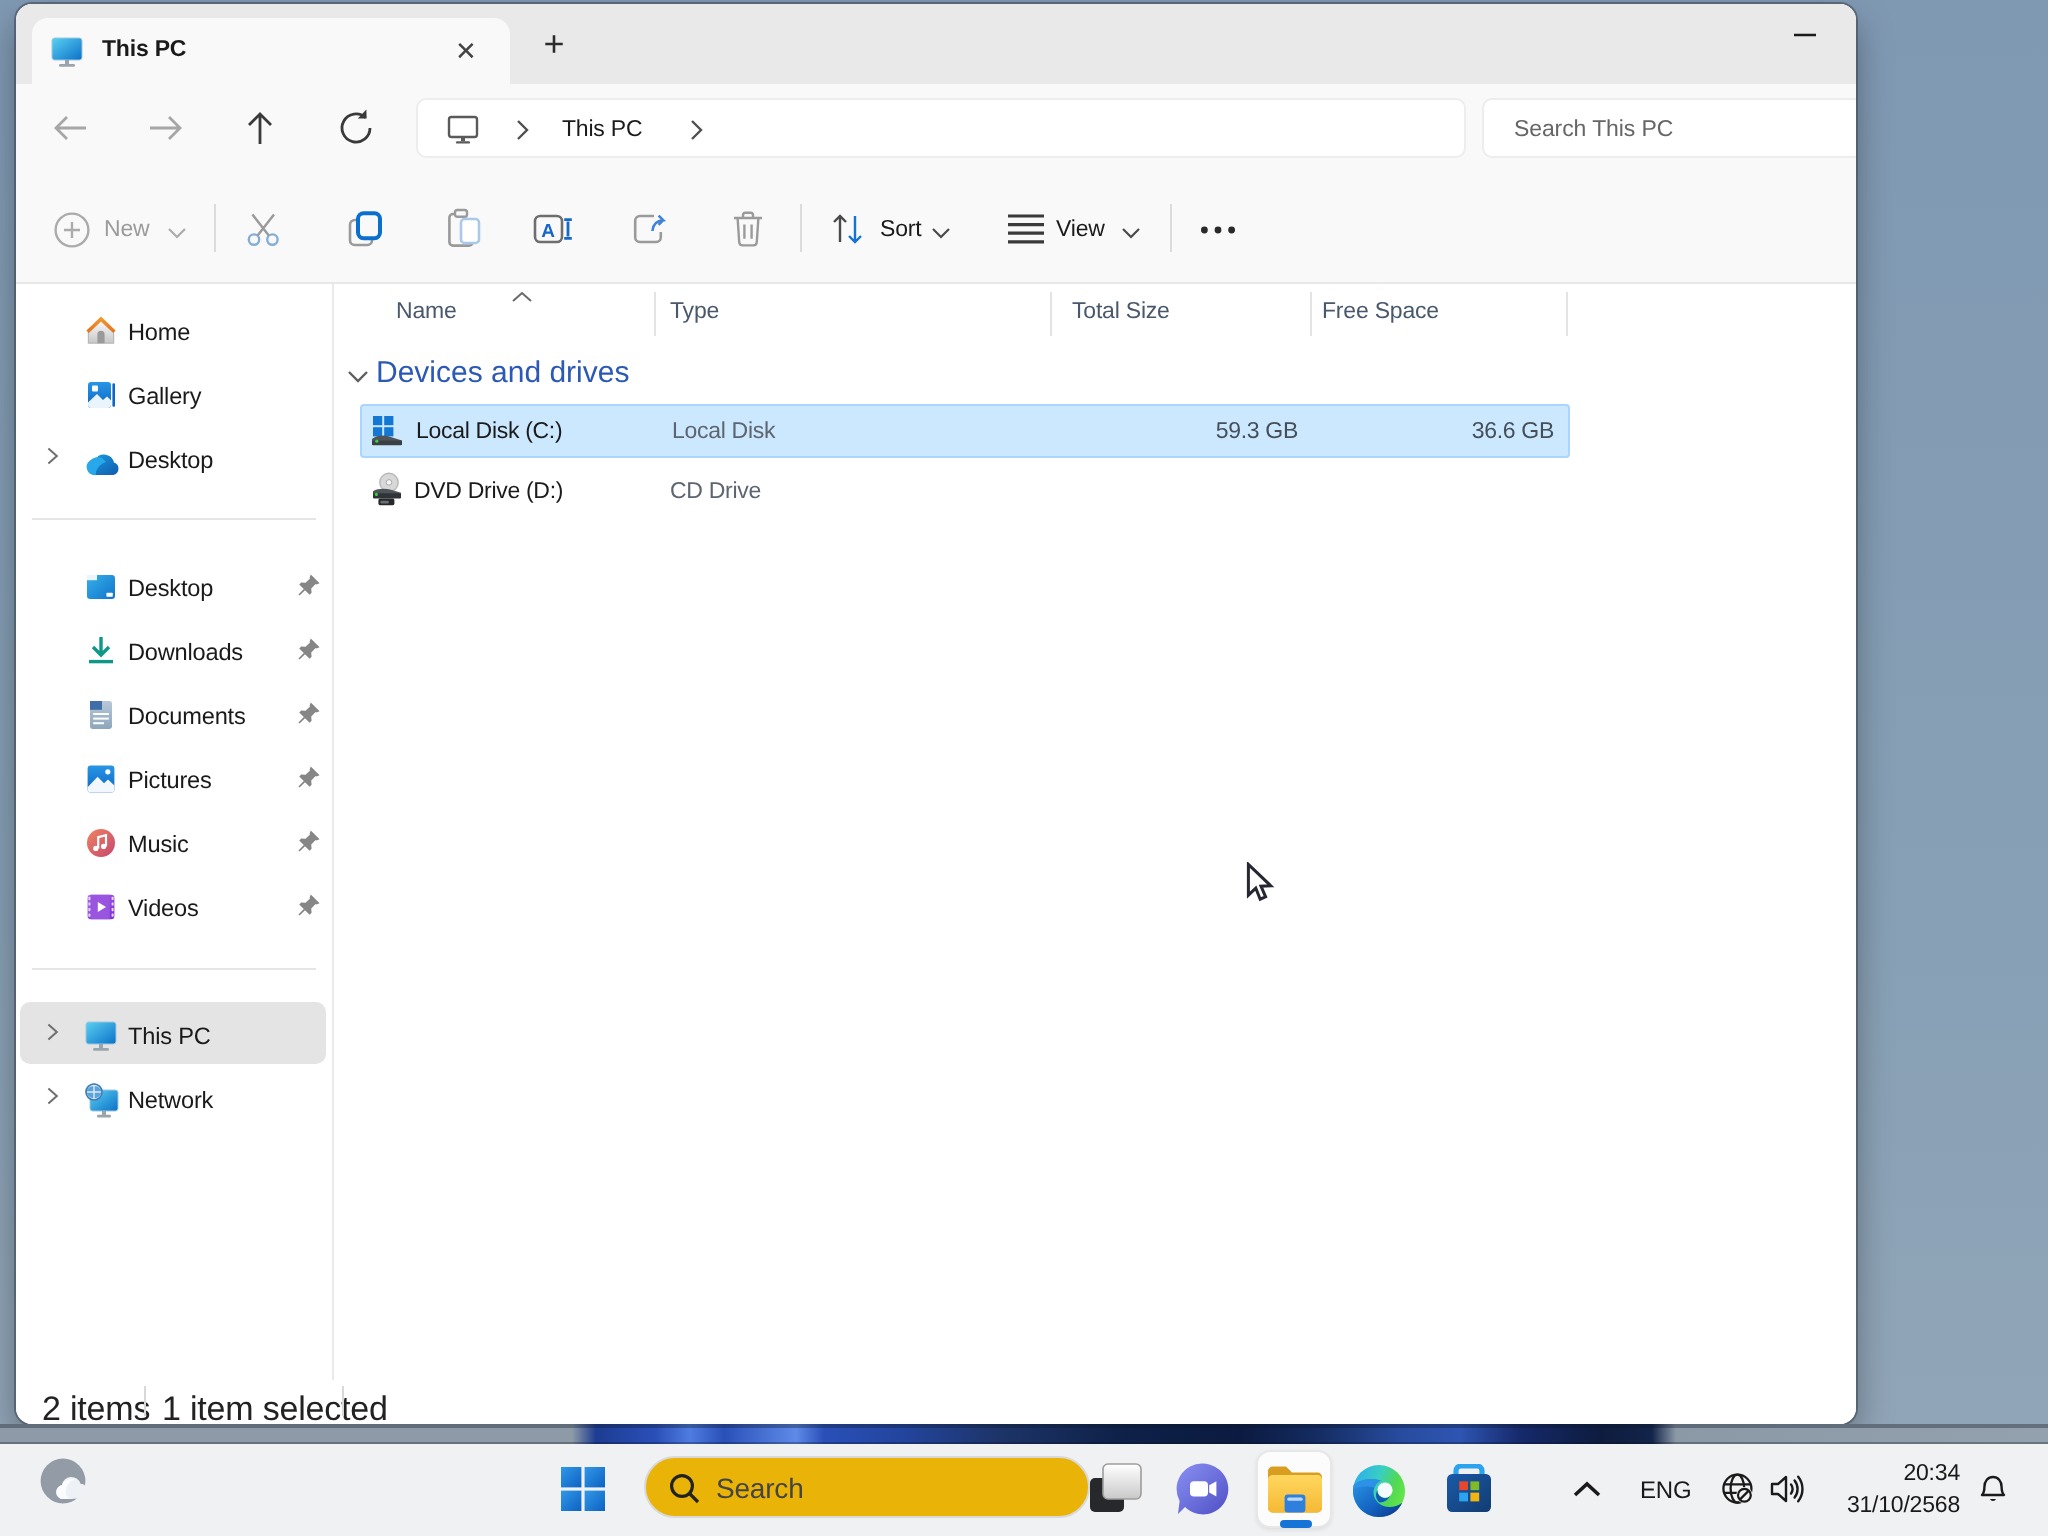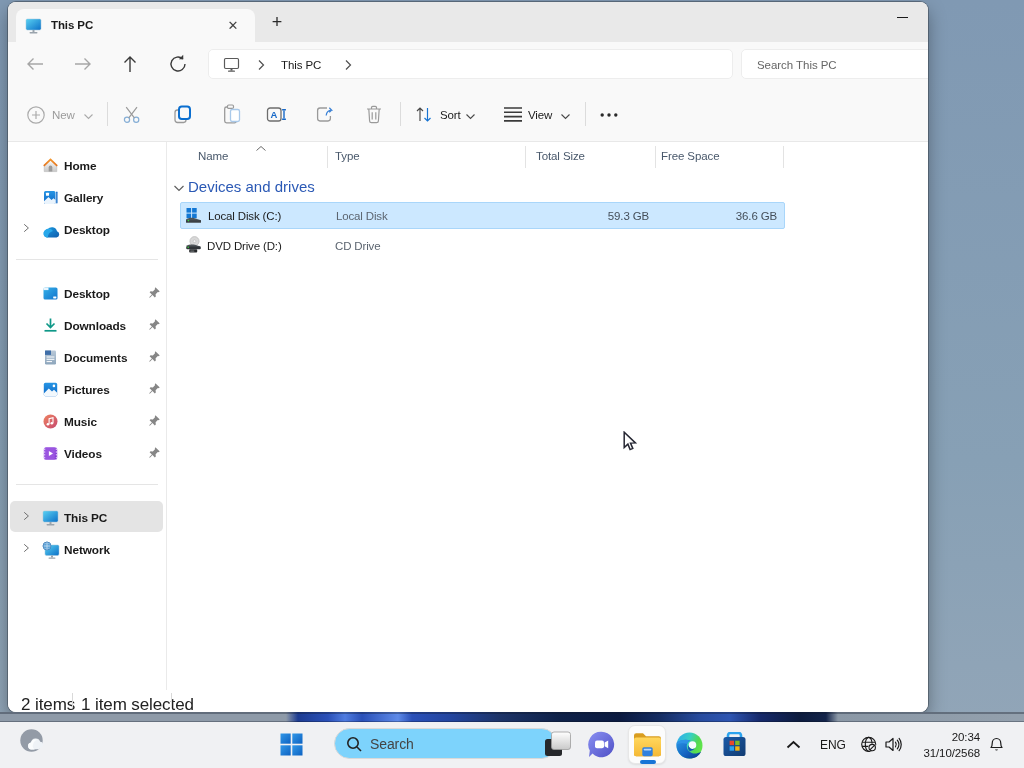--- a/index.html
+++ b/index.html
@@ -17,21 +17,21 @@
 #navbar { position:absolute; left:0; top:40px; width:100%; height:44px; background:#f9f9f9; }
 #toolbar { position:absolute; left:0; top:84px; width:100%; height:56px; background:#f9f9f9; border-bottom:1px solid #e8e8e8; }
 .navbtn { position:absolute; top:10px; width:24px; height:24px; }
 #addr { position:absolute; left:200px; top:7px; width:525px; height:30px; background:#fff; border:1px solid #ededed; border-radius:5px; }
 #srch { position:absolute; left:733px; top:7px; width:267px; height:30px; background:#fff; border:1px solid #ededed; border-radius:5px; }
 .crumbtxt { position:absolute; top:9px; font-size:11.5px; letter-spacing:-0.1px; color:#1b1b1b; }
 .tb-div { position:absolute; top:16px; width:1px; height:24px; background:#dcdcdc; }
 .tbtxt { position:absolute; font-size:11.5px; letter-spacing:-0.1px; color:#1b1b1b; top:23px; }
 .gray { color:#9b9b9b; }
 
-#sidebar { position:absolute; left:0; top:140px; width:158px; height:548px; background:#fff;font-weight:bold; }
+#sidebar { position:absolute; left:0; top:140px; width:158px; height:548px; background:#fff; }
 .sbitem { position:absolute; left:0; width:158px; height:32px; }
 .sbitem .lbl { position:absolute; left:56px; top:10px; font-size:11.8px; letter-spacing:-0.1px; color:#1a1a1a; }
 .sbitem svg.icon { position:absolute; left:34px; top:8px; }
 .sbitem svg.chev { position:absolute; left:13px; top:10px; }
 .sbitem svg.pin { position:absolute; left:140px; top:9px; }
 .sbsep { position:absolute; left:8px; width:142px; height:1px; background:#e5e5e5; }
 #sbsel { position:absolute; left:2px; top:359px; width:153px; height:31px; background:#e4e4e4; border-radius:5px; }
 
 #main { position:absolute; left:158px; top:140px; width:850px; height:548px; background:#fff; }
 .colsep { position:absolute; top:4px; width:1px; height:22px; background:#e3e3e3; }
@@ -41,21 +41,21 @@
 #row1 { position:absolute; left:14px; top:60px; width:605px; height:27px; background:#cce8ff; border:1px solid #a9d6fa; border-radius:2px; }
 #row2 { position:absolute; left:14px; top:91px; width:605px; height:27px; }
 
 #status { position:absolute; left:0; top:688px; width:100%; height:22px; background:#fff; }
 #status .st { position:absolute; top:5px; font-size:17px; letter-spacing:-0.1px; color:#222; }
 .stdiv { position:absolute; top:3px; width:1px; height:15px; background:#d9d9d9; }
 
 #wp { position:absolute; left:0; top:712px; width:1024px; height:10px; background:#0d2a66; overflow:hidden; }
 
 #taskbar { position:absolute; left:0; top:722px; width:1024px; height:46px; background:#f0f1f3; }
-#tsearch { position:absolute; left:334px; top:6px; width:223px; height:31px; background:#7dd3fc; border:1px solid #d9d9d9; border-radius:16px; }
+#tsearch { position:absolute; left:322px; top:6px; width:223px; height:31px; background:#eab308; border:1px solid #d9d9d9; border-radius:16px; }
 #tsearch span { position:absolute; left:35px; top:7px; font-size:14px; letter-spacing:-0.1px; color:#444; }
 .trtxt { position:absolute; font-size:11.5px; letter-spacing:-0.1px; color:#191919; }
 #expl { position:absolute; left:628px; top:3px; width:38px; height:39px; background:#fcfcfc; border:1px solid #e7e7e7; border-radius:7px; box-shadow:0 1px 2px rgba(0,0,0,.08); }
 </style>
 </head>
 <body>
 
 <div id="win">
   <div id="tabbar">
     <div id="tab">

